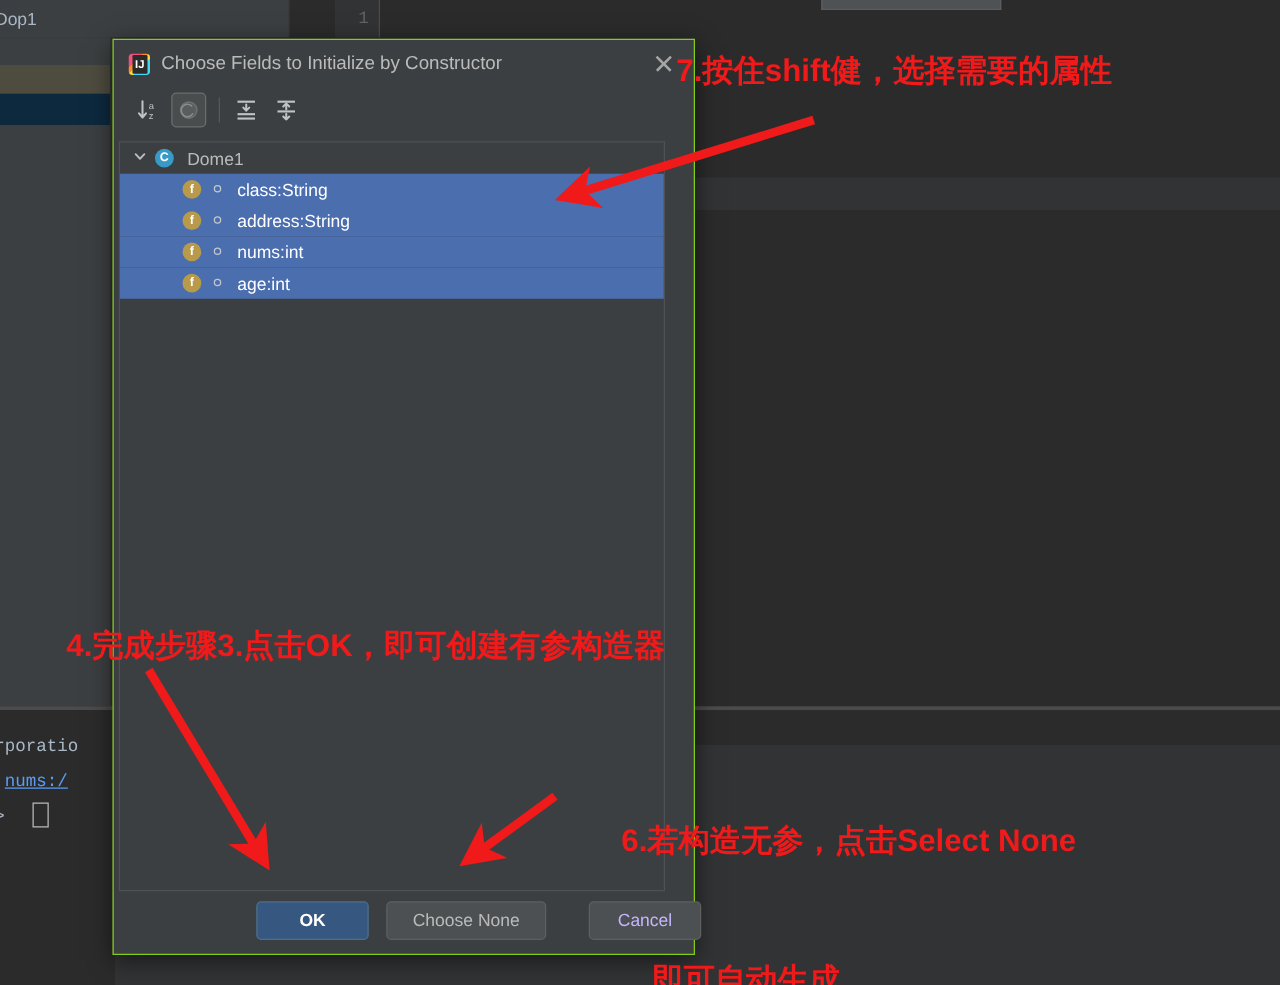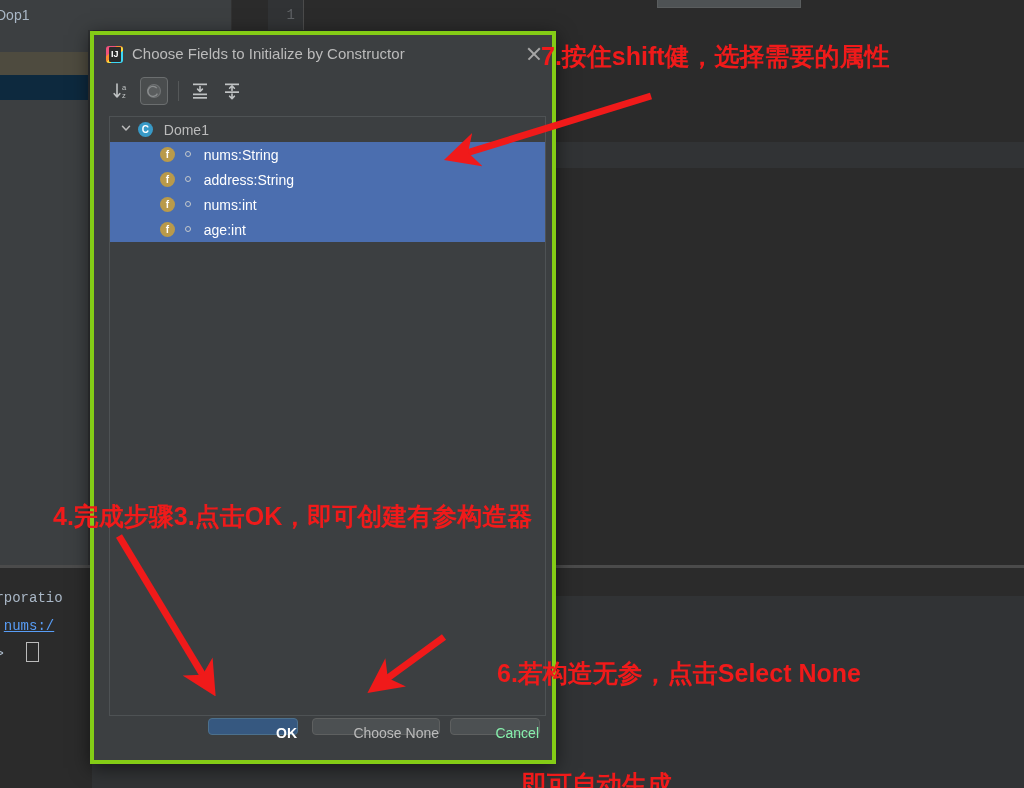--- a/index.html
+++ b/index.html
@@ -110,21 +110,21 @@
     background:#313335;
   }
   .term-rp-inner {
     position:absolute; left:18px; top:0px; width:914px; height:28px; background:#2b2b2b;
   }
 
   
   .dialog {
     position:absolute; left:90px; top:31px; width:466px; height:733px;
     background:#3c3f41;
-    border:4px solid #84cc16;
+    border:1px solid #84cc16;
     box-shadow:0 4px 18px rgba(0,0,0,.55);
   }
   .dlg-titlebar {
     position:absolute; left:0; top:0; width:464px; height:38px;
   }
   .dlg-icon {
     position:absolute; left:12px; top:11px; width:17px; height:17px;
     border-radius:3px; overflow:hidden;
     background:linear-gradient(135deg,#f0527d 0%,#f0527d 32%,#fb8b2e 32%,#fb8b2e 48%,#ffd83d 48%,#ffd83d 62%,#3dd8f5 62%,#3dd8f5 100%);
   }
@@ -160,21 +160,21 @@
     position:absolute; top:8px; width:1px; height:20px; background:#555859;
   }
   .tb-icon-svg { position:absolute; left:4px; top:4px; }
 
   .tb-toggle-on {
     background:#4a4d4e; border:1px solid #6b6e6f;
   }
 
   
   .list-panel {
-    position:absolute; left:15px; top:81px; width:437px; height:600px;
+    position:absolute; left:4px; top:81px; width:437px; height:600px;
     background:#3c3f41; border:1px solid #4e5254;
   }
   .tree-row {
     position:relative; height:25px; line-height:25px;
     font-size:14px; color:#bbbbbb; white-space:nowrap;
   }
   .tree-row.root { padding-left:10px; }
   .tree-row.field { padding-left:50px; }
   .tree-row.sel { background:#4b6eaf; color:#ffffff; }
   .chev {
@@ -195,35 +195,35 @@
   }
   .vis-dot {
     display:inline-block; width:6px; height:6px; border-radius:50%;
     border:1.4px solid #c3c8cc; margin-right:9px; position:relative; top:-2px;
   }
   .tree-label { vertical-align:middle; }
 
   
   .dlg-footer { position:absolute; left:0; bottom:0; width:464px; height:52px; }
   .btn {
-    position:absolute; top:10px; height:17px;
-    border-radius:4px; font-size:14px; text-align:right;
+    position:absolute; top:10px; height:31px;
+    border-radius:4px; font-size:14px; text-align:center;
     line-height:29px; cursor:pointer; white-space:nowrap;
   }
   .btn-ok {
     left:114px; width:90px; background:#365880; border:1px solid #4c708c;
     color:#ffffff; font-weight:bold;
   }
   .btn-sn {
     left:218px; width:128px; background:#4c5052; border:1px solid #5e6060;
     color:#bbbbbb;
   }
   .btn-cancel {
-    left:356px; width:90px; background:#4c5052; border:1px solid #5e6060;
-    color:#86efac;
+    left:380px; width:90px; background:#4c5052; border:1px solid #5e6060;
+    color:#c4b5fd;
   }
 
   
   .anno {
     position:absolute; color:#f01a1a; font-weight:bold;
     white-space:pre; letter-spacing:0px;
   }
   .anno1 { left:541px; top:40px; font-size:25px; }
   .anno2 { left:53px; top:500px; font-size:25px; }
   .anno3 { left:497px; top:581px; font-size:25px; line-height:37px; }
@@ -341,21 +341,21 @@
             <path d="M2.5 4.3 L6 8 L9.5 4.3" stroke="#bbbbbb" stroke-width="1.5" fill="none" stroke-linecap="round" stroke-linejoin="round"></path>
           </svg>
         </span>
         <span class="cbadge">C</span>
         <span class="tree-label">Dome1</span>
       </div>
 
       <div class="tree-row field sel">
         <span class="fbadge">f</span>
         <span class="vis-dot"></span>
-        <span class="tree-label">nums:String</span>
+        <span class="tree-label">class:String</span>
       </div>
 
       <div class="tree-row field sel">
         <span class="fbadge">f</span>
         <span class="vis-dot"></span>
         <span class="tree-label">address:String</span>
       </div>
 
       <div class="tree-row field sel">
         <span class="fbadge">f</span>

